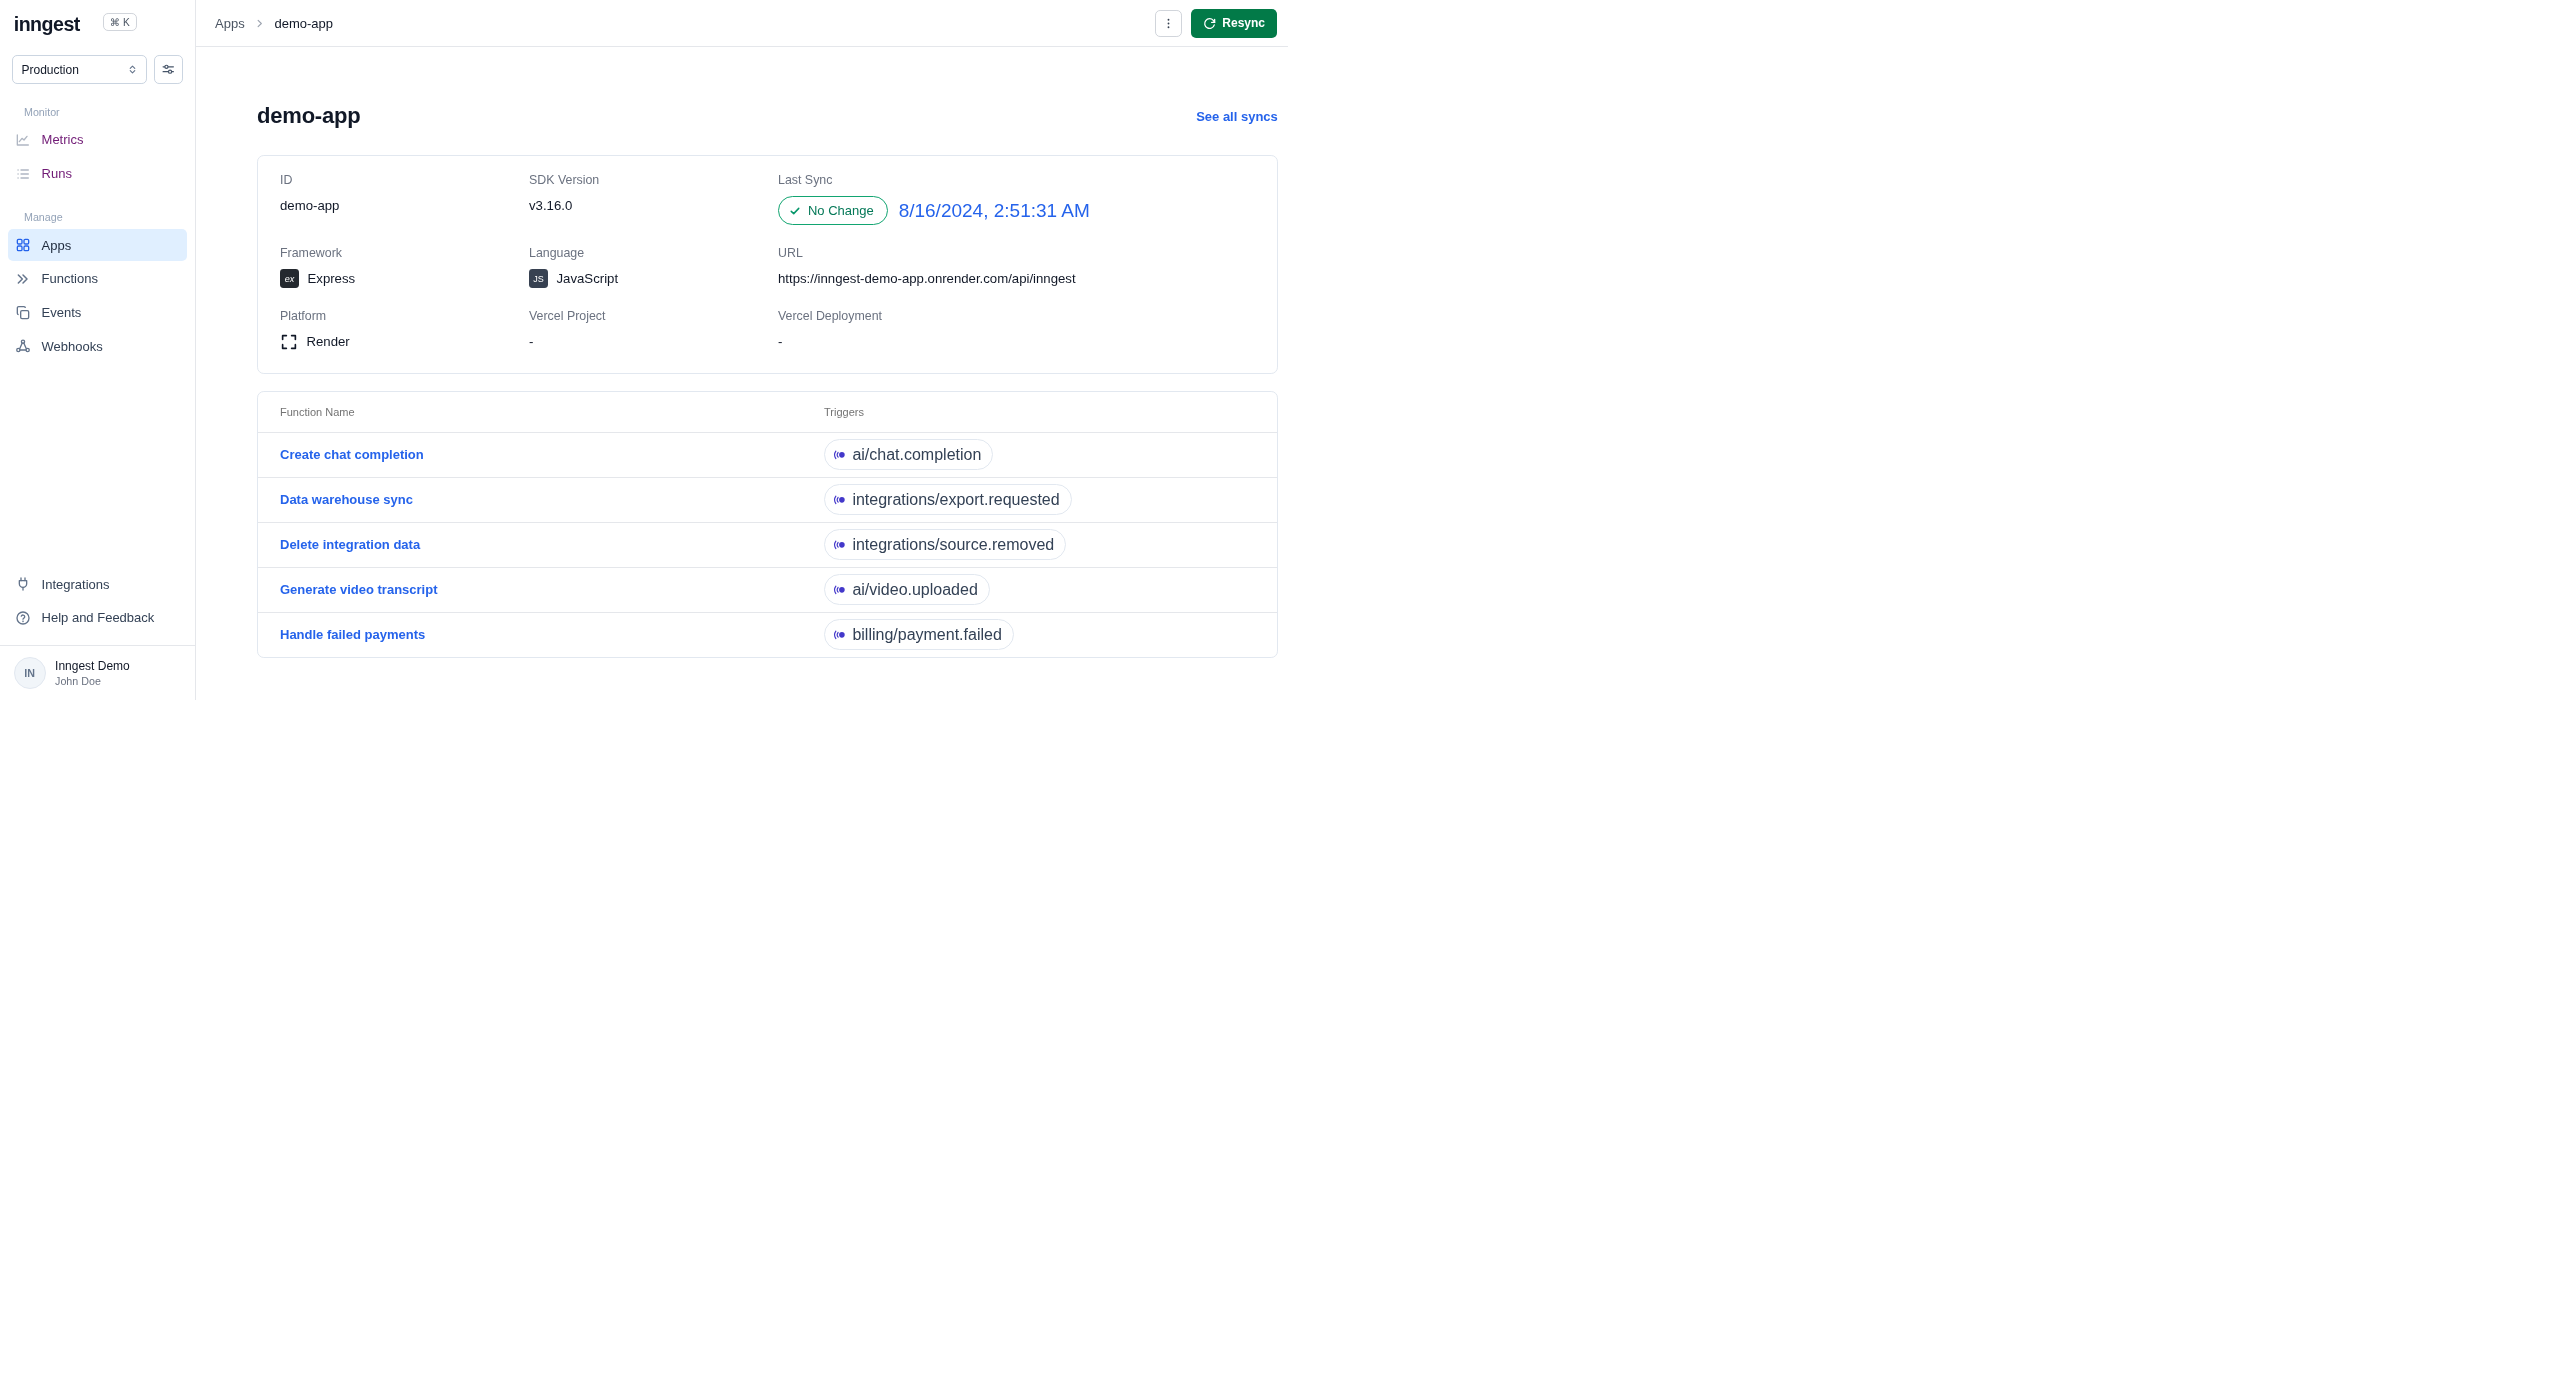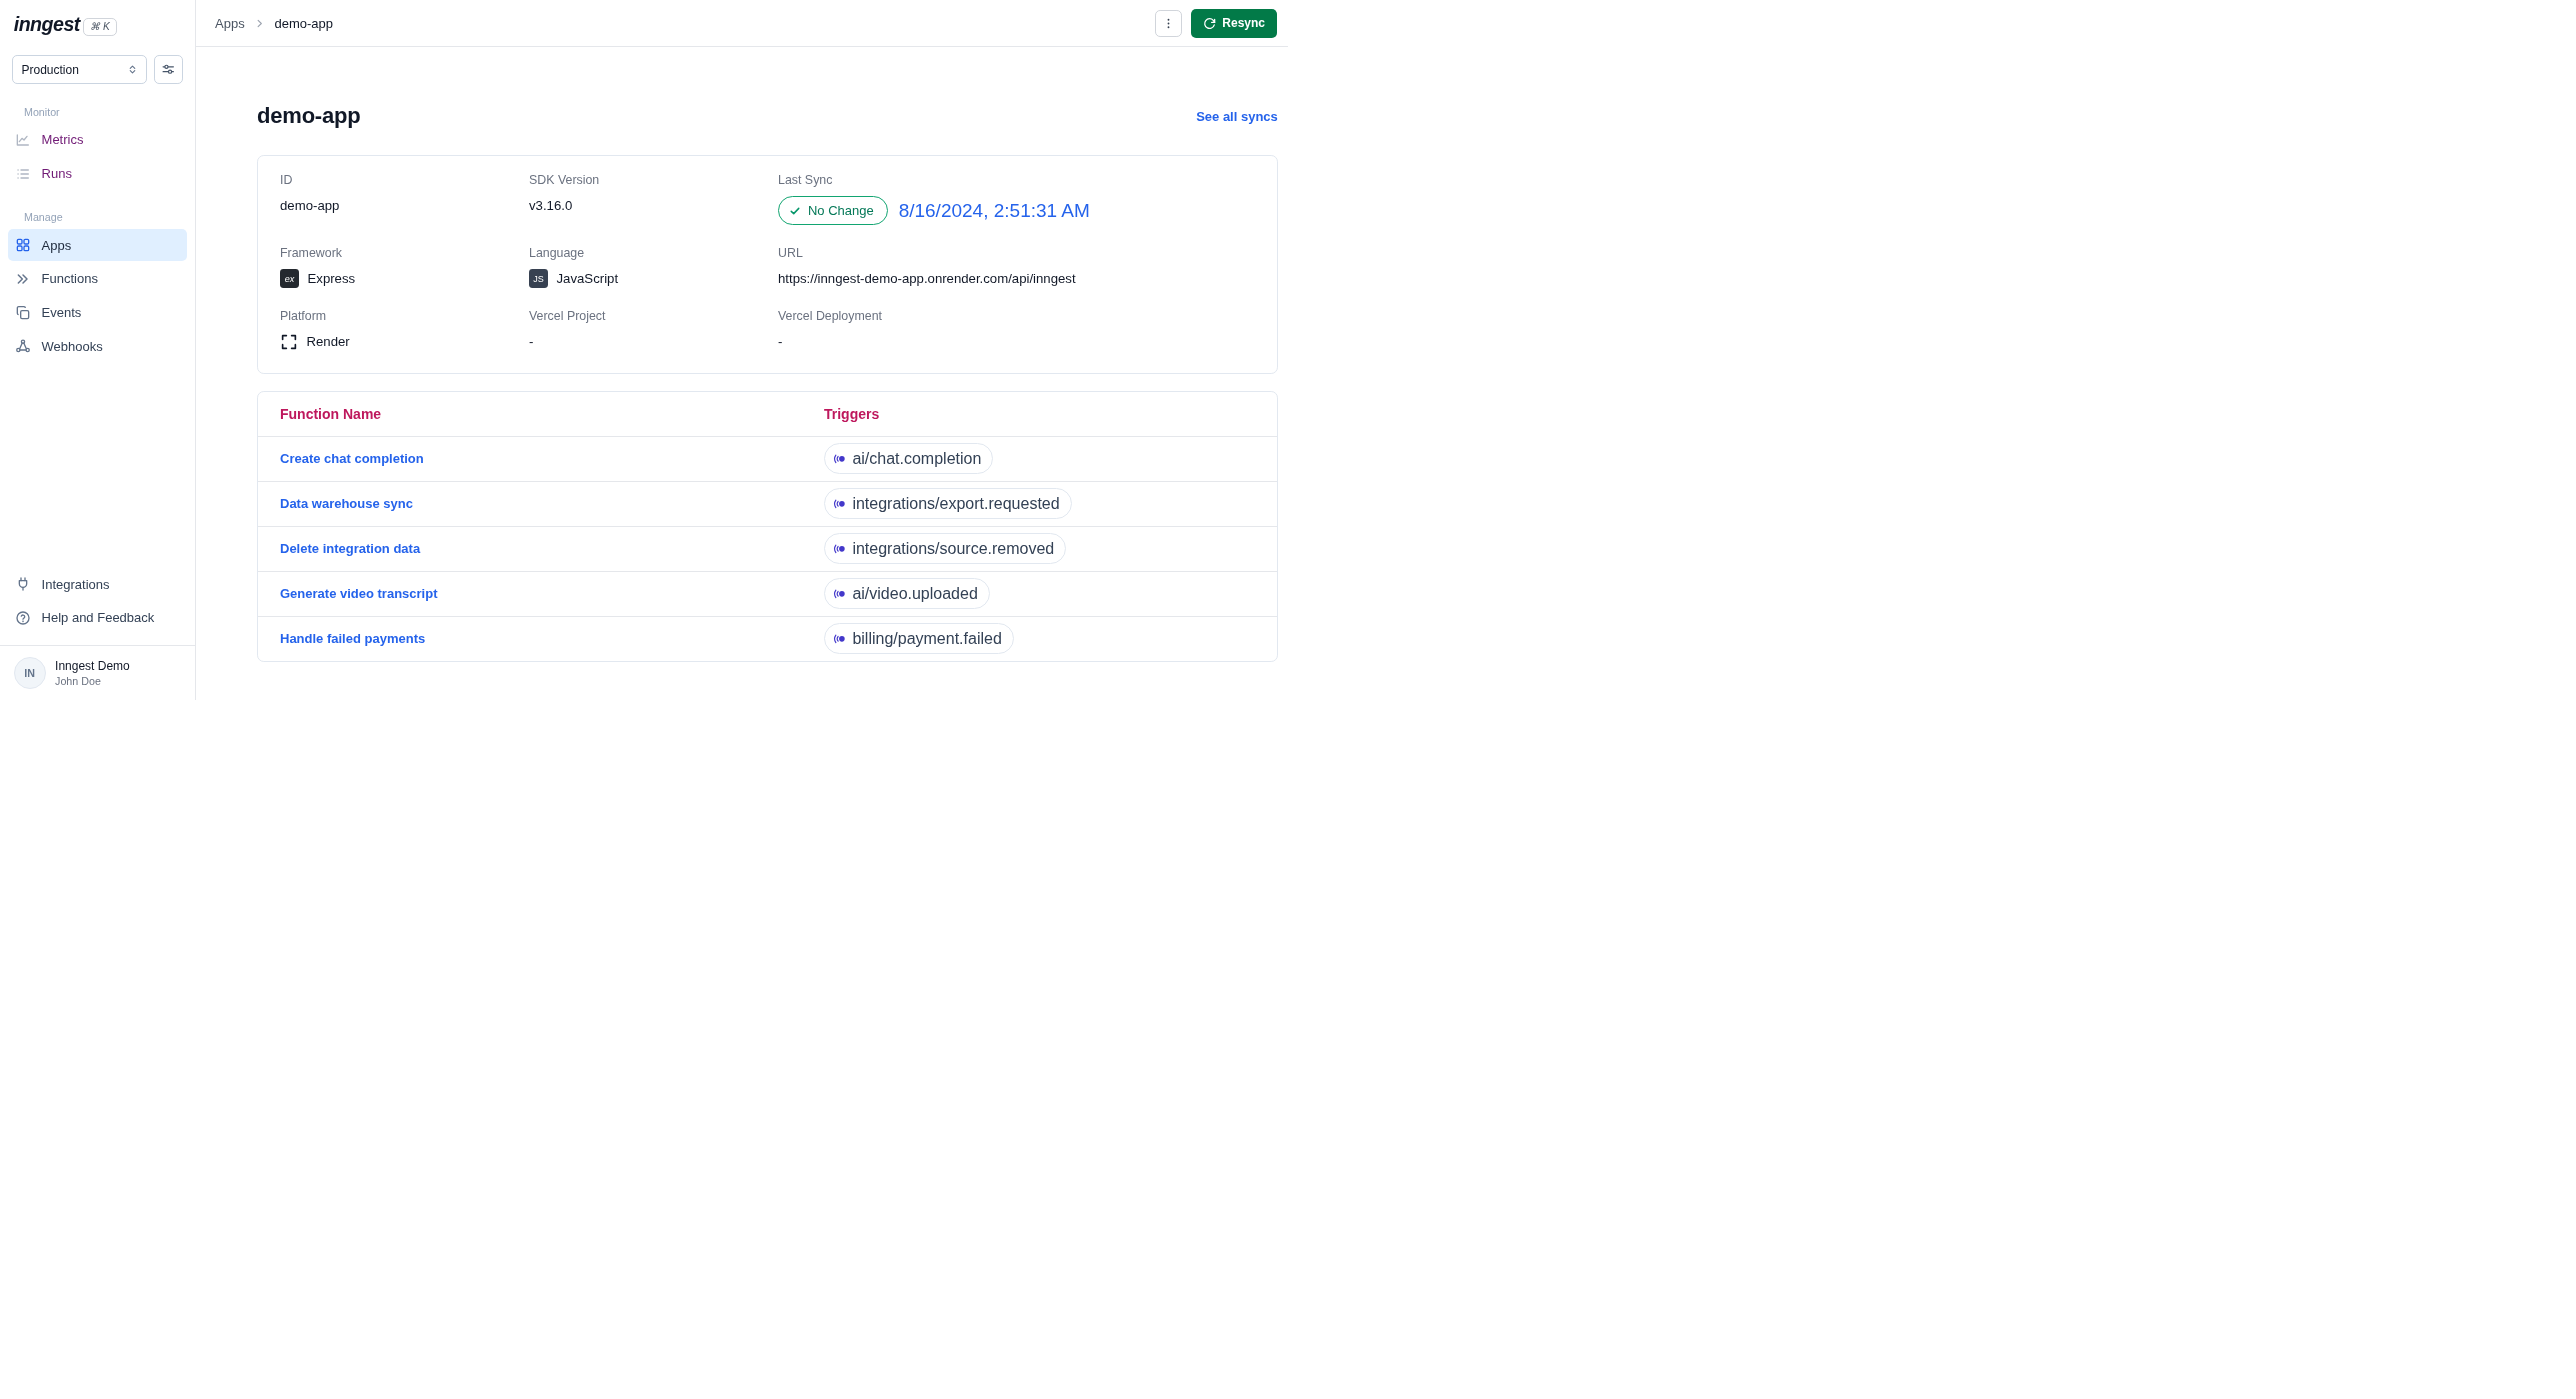--- a/index.html
+++ b/index.html
@@ -8,21 +8,21 @@
     width:1288px; height:700px; overflow:hidden;
     font-family:"Liberation Sans", sans-serif;
     background:#ffffff; color:#111827;
     display:flex;
   }
   svg { display:block; }
 
   
   .sidebar { width:196px; min-width:196px; height:100%; border-right:0.9px solid #E5E7EB; display:flex; flex-direction:column; background:#fff; }
   .sb-top { padding:13px 12px 0; }
-  .logo-row { display:flex; align-items:flex-end; gap:3px; padding:0 1.7px;font-style:italic; }
+  .logo-row { display:flex; align-items:flex-start; gap:23px; padding:0 1.7px; }
   .logo { font-size:19.6px; font-weight:800; letter-spacing:-0.5px; color:#111827; }
   .kbd { border:0.9px solid #D1D5DB; border-radius:5.1px; padding:2.6px 6px; font-size:10.2px; color:#4B5563; background:#fff; }
   .env-row { display:flex; gap:6.8px; margin-top:19px; }
   .env-select { flex:1; display:flex; align-items:center; justify-content:space-between; border:0.9px solid #CBD5E1; border-radius:5.1px; height:29px; padding:0 8.5px; font-size:12px; color:#111827; cursor:pointer; background:#fff; }
   .icon-btn { width:29px; height:29px; border:0.9px solid #CBD5E1; border-radius:5.1px; display:flex; align-items:center; justify-content:center; background:#fff; color:#475569; cursor:pointer; }
   .sb-section-label { font-size:10.7px; color:#94A3B8; margin:22px 0 5.1px; padding:0 24px 0 24px; }
   .sb-section-label.second { margin-top:20.5px; }
   .nav-item { display:flex; align-items:center; gap:10.2px; height:32px; margin:0.9px 7.7px; padding:0 7.7px; border-radius:5.1px; font-size:13px; color:#334155; cursor:pointer; }
   .nav-item .ic { width:16px; height:16px; color:#64748B; flex:none; }
   .nav-item.dim { color:#701a75; }
@@ -57,21 +57,21 @@
   .f-label { font-size:12.4px; color:#6B7280; margin-bottom:9.4px; }
   .f-value { font-size:13.2px; color:#111827; display:flex; align-items:center; gap:8.5px; min-height:19px; }
   .sync-row { display:flex; align-items:center; gap:10.2px; }
   .badge-nochange { display:inline-flex; align-items:center; gap:6.8px; border:1.3px solid #12A571; color:#047857; border-radius:853px; padding:6px 13.7px 6px 10.2px; font-size:13px; font-weight:500; background:#fff; }
   .sync-time { color:#2563EB; font-size:19px; }
   .tech-badge { width:19px; height:19px; border-radius:3.4px; display:inline-flex; align-items:center; justify-content:center; font-size:9px; font-weight:400; color:#fff; flex:none; }
   .tech-badge.express { background:#24292F; font-style:italic; }
   .tech-badge.js { background:#374151; }
 
   .fn-card { margin-top:17px; }
-  .fn-head { display:grid; grid-template-columns:544px 1fr; padding:13.7px 20.5px 13.7px 22px; font-size:14px; color:#be185d; font-weight:700; }
+  .fn-head { display:grid; grid-template-columns:544px 1fr; padding:13.7px 20.5px 13.7px 22px; font-size:11px; color:#737373; font-weight:400; }
   .fn-row { display:grid; grid-template-columns:544px 1fr; padding:0 20.5px 0 22px; height:45px; align-items:center; border-top:0.9px solid #E5E7EB; }
   .fn-link { color:#2563EB; font-size:13px; font-weight:600; text-decoration:none; cursor:pointer; }
   .trigger-pill { display:inline-flex; align-items:center; gap:6px; border:0.9px solid #E2E8F0; border-radius:853px; padding:5.1px 11px 5.1px 7.7px; font-size:16px; color:#334155; background:#fff; width:max-content; }
 </style>
 </head>
 <body>
 
 <aside class="sidebar">
   <div class="sb-top">
     <div class="logo-row">

